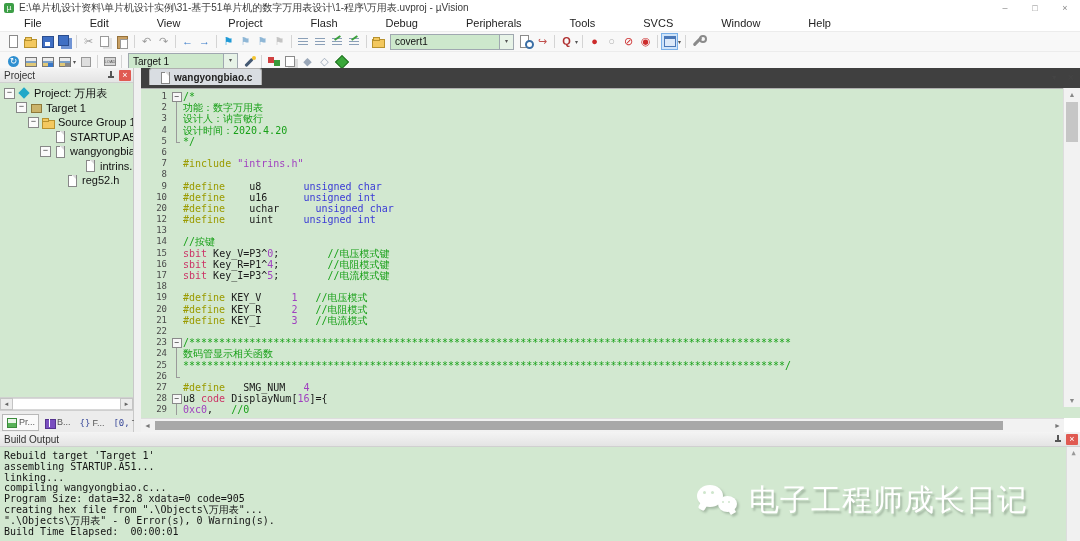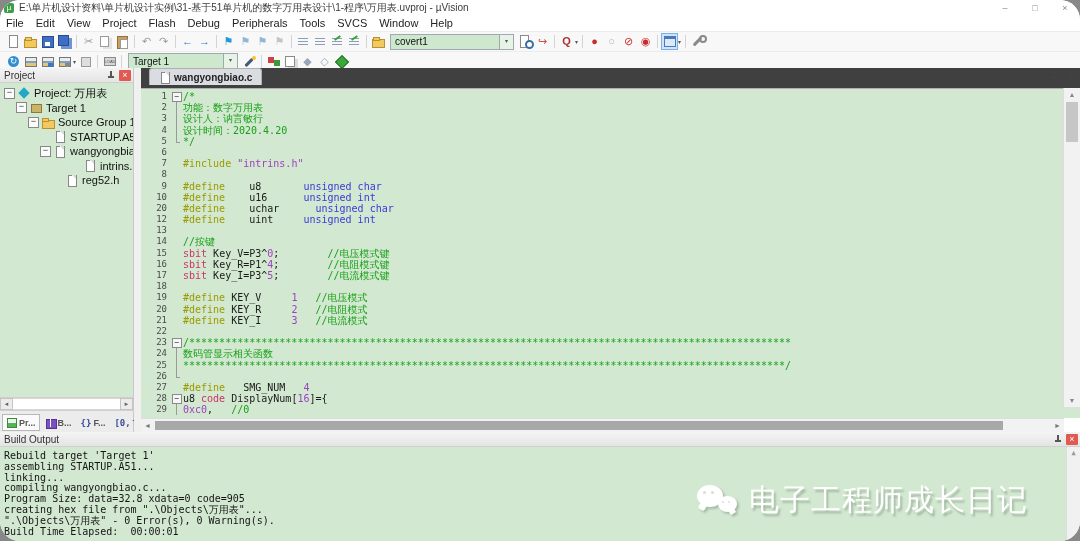--- a/index.html
+++ b/index.html
@@ -1,27 +1,27 @@
 <!DOCTYPE html>
 <html><head>
 <meta charset="utf-8">
 <style>
   html,body{margin:0;padding:0;background:#888;}
   .app{position:relative;width:1080px;height:541px;background:#fff;overflow:hidden;
-       font-family:"Liberation Sans",sans-serif;border-radius:20px;-webkit-font-smoothing:antialiased;}
+       font-family:"Liberation Sans",sans-serif;-webkit-font-smoothing:antialiased;}
   
   .titlebar{height:15px;display:flex;align-items:center;padding-left:4px;background:#fff;}
   .logo{width:10px;height:10px;background:#3c9e46;border-radius:2px;margin-right:5px;
         color:#fff;font-size:8px;line-height:10px;text-align:center;flex:none;}
   .logo::before{content:"µ";}
   .wtitle{font-size:10px;color:#3a3a3a;white-space:nowrap;overflow:hidden;flex:1;}
   .wctl{width:30px;text-align:center;font-size:9px;color:#8a8a8a;flex:none;cursor:default;}
   
   .menubar{height:16px;display:flex;align-items:center;background:#fff;font-size:11px;color:#222;}
-  .menu-item{padding:1px 6px;white-space:nowrap;}
+  .menu-item{padding:1px 24px;white-space:nowrap;}
   
   .tbar{display:flex;align-items:center;background:#f8f8f8;border-top:1px solid #ececec;padding-left:5px;}
   .tbar1{height:19px;}
   .tbar2{height:18px;border-bottom:1px solid #e0e0e0;}
   .ic{display:inline-block;width:15px;height:15px;margin:0 1px;position:relative;
       text-align:center;font-size:11px;line-height:15px;flex:none;}
   .ic.hl{background:#cfe4f9;outline:1px solid #7ab0e8;}
   .tsep{width:1px;height:13px;background:#d4d4d4;margin:0 3px;flex:none;}
   .caret{font-size:6px;color:#555;margin:0 1px 0 0;flex:none;}
   .gb{font-weight:bold;}
@@ -88,21 +88,21 @@
   .ti-folder::before{content:"";position:absolute;left:0;top:4px;width:11px;height:7px;background:#f3c85f;border:1px solid #b8922e;}
   .ti-folder::after{content:"";position:absolute;left:0;top:2px;width:5px;height:2px;background:#f3c85f;border:1px solid #b8922e;}
   .ti-file::before{content:"";position:absolute;left:2px;top:1px;width:7px;height:10px;background:#fff;border:1px solid #888;}
   .ti-file::after{content:"";position:absolute;left:6px;top:1px;border:2px solid #d8d8d8;border-left-color:#fff;border-bottom-color:#fff;}
   .phsc{height:12px;background:#f4f4f4;border-top:1px solid #d0d0d0;display:flex;align-items:center;}
   .scbtn{width:11px;height:10px;font-size:6px;line-height:10px;text-align:center;color:#666;
          background:#ececec;border:1px solid #c4c4c4;flex:none;}
   .phsc .trackw{flex:1;height:10px;background:#fff;border-top:1px solid #d8d8d8;border-bottom:1px solid #d8d8d8;}
   .ptabs{height:20px;background:#ececec;border-top:1px solid #cfcfcf;display:flex;align-items:flex-end;
          padding:0 0 1px 2px;font-size:9px;color:#555;}
-  .ptab{display:flex;align-items:center;padding:2px 3px;margin-right:1px;border:1px solid rgba(0,0,0,0);white-space:nowrap;font-weight:bold;}
+  .ptab{display:flex;align-items:flex-start;padding:2px 3px;margin-right:1px;border:1px solid rgba(0,0,0,0);white-space:nowrap;}
   .ptab.on{background:#fafafa;border:1px solid #b8b8b8;}
   .pticon{display:inline-block;position:relative;width:11px;height:11px;margin-right:2px;flex:none;}
   .pt-proj::before{content:"";position:absolute;left:1px;top:1px;width:8px;height:8px;border:1px solid #3a8a3a;background:#e8f4e8;}
   .pt-proj::after{content:"";position:absolute;left:2px;top:6px;width:8px;height:4px;background:#57b157;}
   .pt-book::before{content:"";position:absolute;left:1px;top:2px;width:9px;height:8px;background:#7a4fc0;border:1px solid #55338f;}
   .pt-book::after{content:"";position:absolute;left:5px;top:2px;width:1px;height:8px;background:#fff;}
   .ptg{font-size:9px;color:#3a4a9a;margin-right:2px;font-family:"DejaVu Sans Mono",monospace;}
   .splitter{width:7px;flex:none;background:#f0f0f0;}
   
   .editor{flex:1;display:flex;flex-direction:column;position:relative;min-width:0;}

